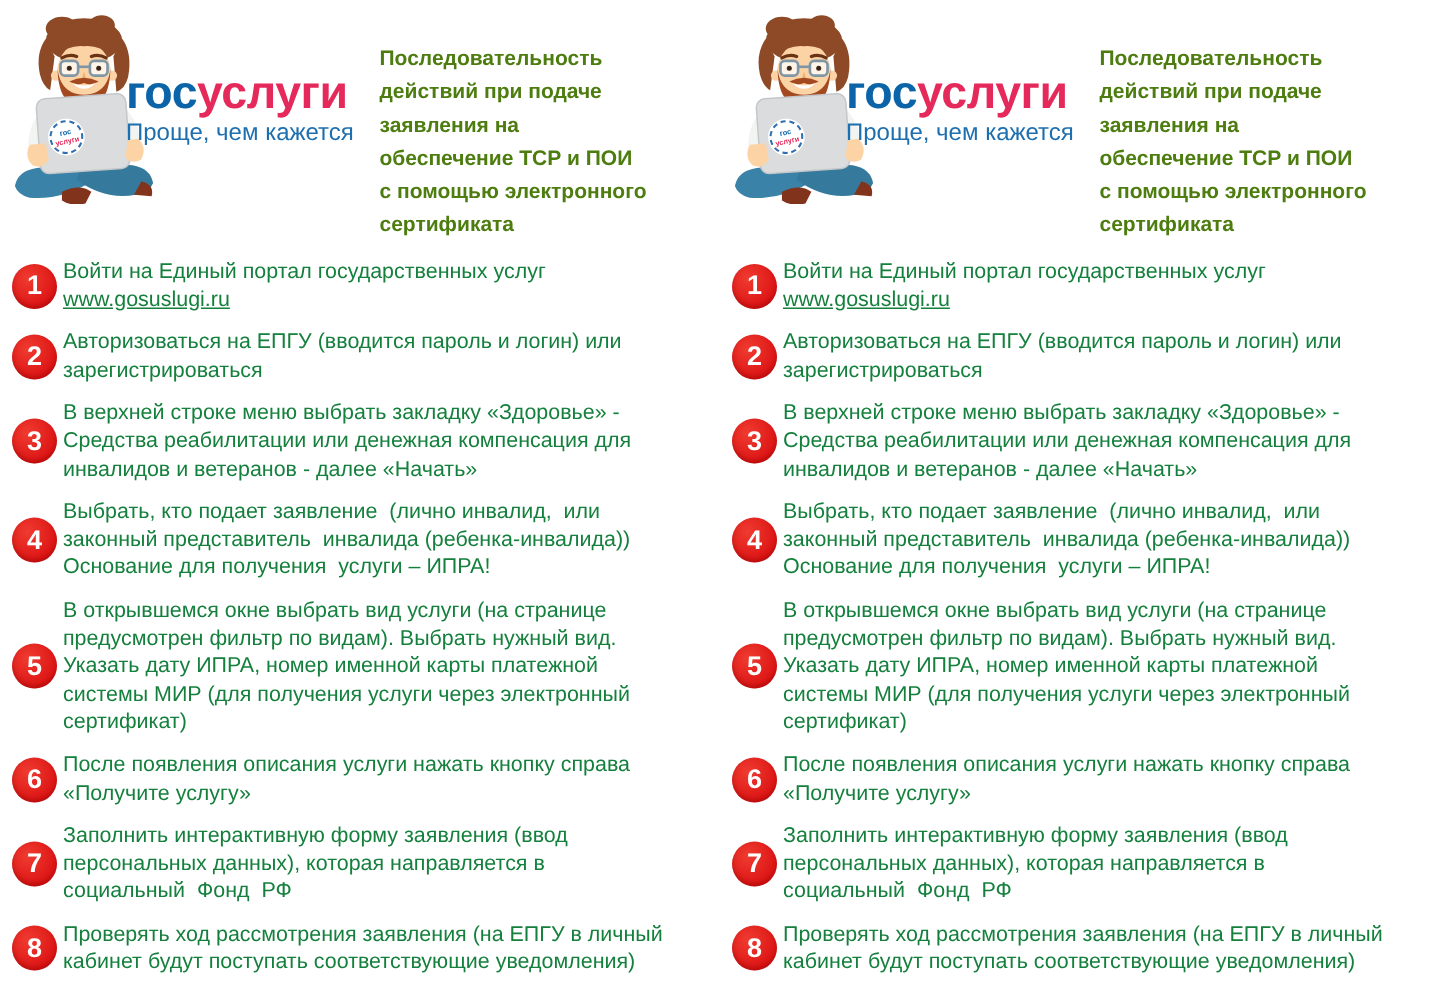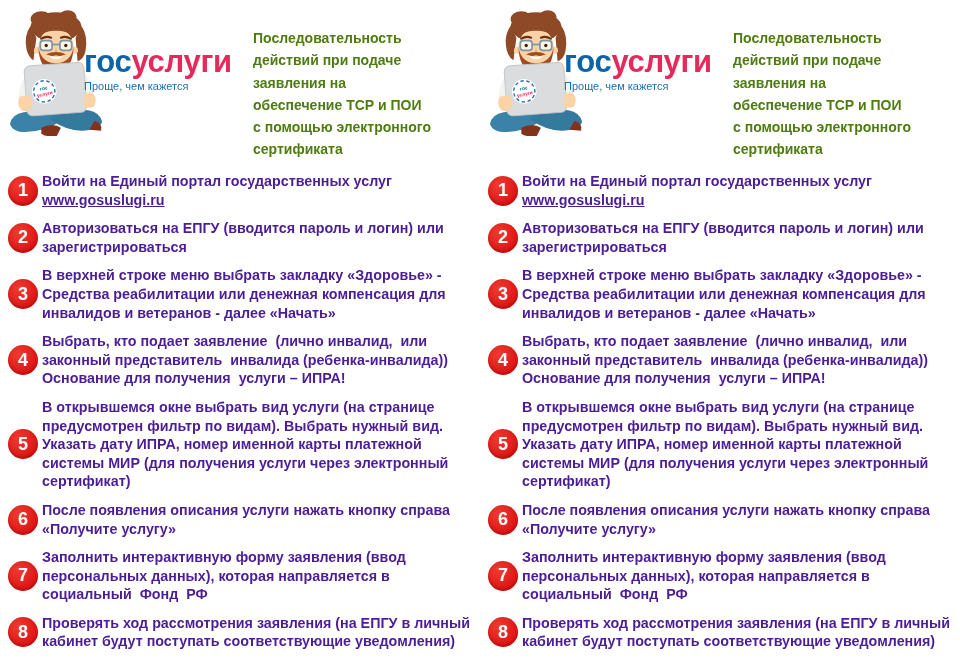--- a/index.html
+++ b/index.html
@@ -8,34 +8,34 @@
   .panel{position:absolute;top:0;width:480px;height:664px;}
   .panel-0{left:0;}
   .panel-1{left:480px;}
 
   .mascot{position:absolute;left:6px;top:6px;width:100px;height:130px;}
 
   .logo{position:absolute;left:84px;top:46px;line-height:1;}
   .logo-main{font-size:31px;font-weight:bold;letter-spacing:-0.3px;}
   .logo-gos{color:#0b63a8;}
   .logo-uslugi{color:#e5295b;}
-  .logo-tagline{font-size:11px;color:#1e6fb0;margin-top:4px;font-weight:400;}
+  .logo-tagline{font-size:16px;color:#1e6fb0;margin-top:4px;font-weight:400;}
 
   .title{position:absolute;left:253px;top:27px;width:226px;
          font-size:14px;font-weight:bold;color:#4d7c0f;line-height:22.3px;white-space:pre;}
 
   .steps{position:absolute;left:8px;top:172px;width:470px;
          display:flex;flex-direction:column;gap:10px;}
   .step{display:flex;align-items:center;}
   .step-num{flex:0 0 30px;width:30px;height:30px;margin-right:4px;border-radius:50%;
             background:radial-gradient(circle at 35% 32%, #ef3b30 0%, #dc1414 72%);
             box-shadow:inset 0 -2px 3px rgba(120,0,0,.35);
             color:#ffffff;font-size:18px;font-weight:bold;
             display:flex;align-items:center;justify-content:center;}
-  .step-text{font-size:14.3px;font-weight:bold;color:#4c1d95;line-height:18.6px;}
+  .step-text{font-size:14.3px;font-weight:normal;color:#15803d;line-height:18.6px;}
   .step-line{white-space:pre;}
   .step-link{text-decoration:underline;cursor:pointer;}
 </style>
 </head>
 <body>
 
 <div class="page" id="page">
   <div class="panel panel-0">
 
     <svg class="mascot" viewBox="0 0 102 132">

